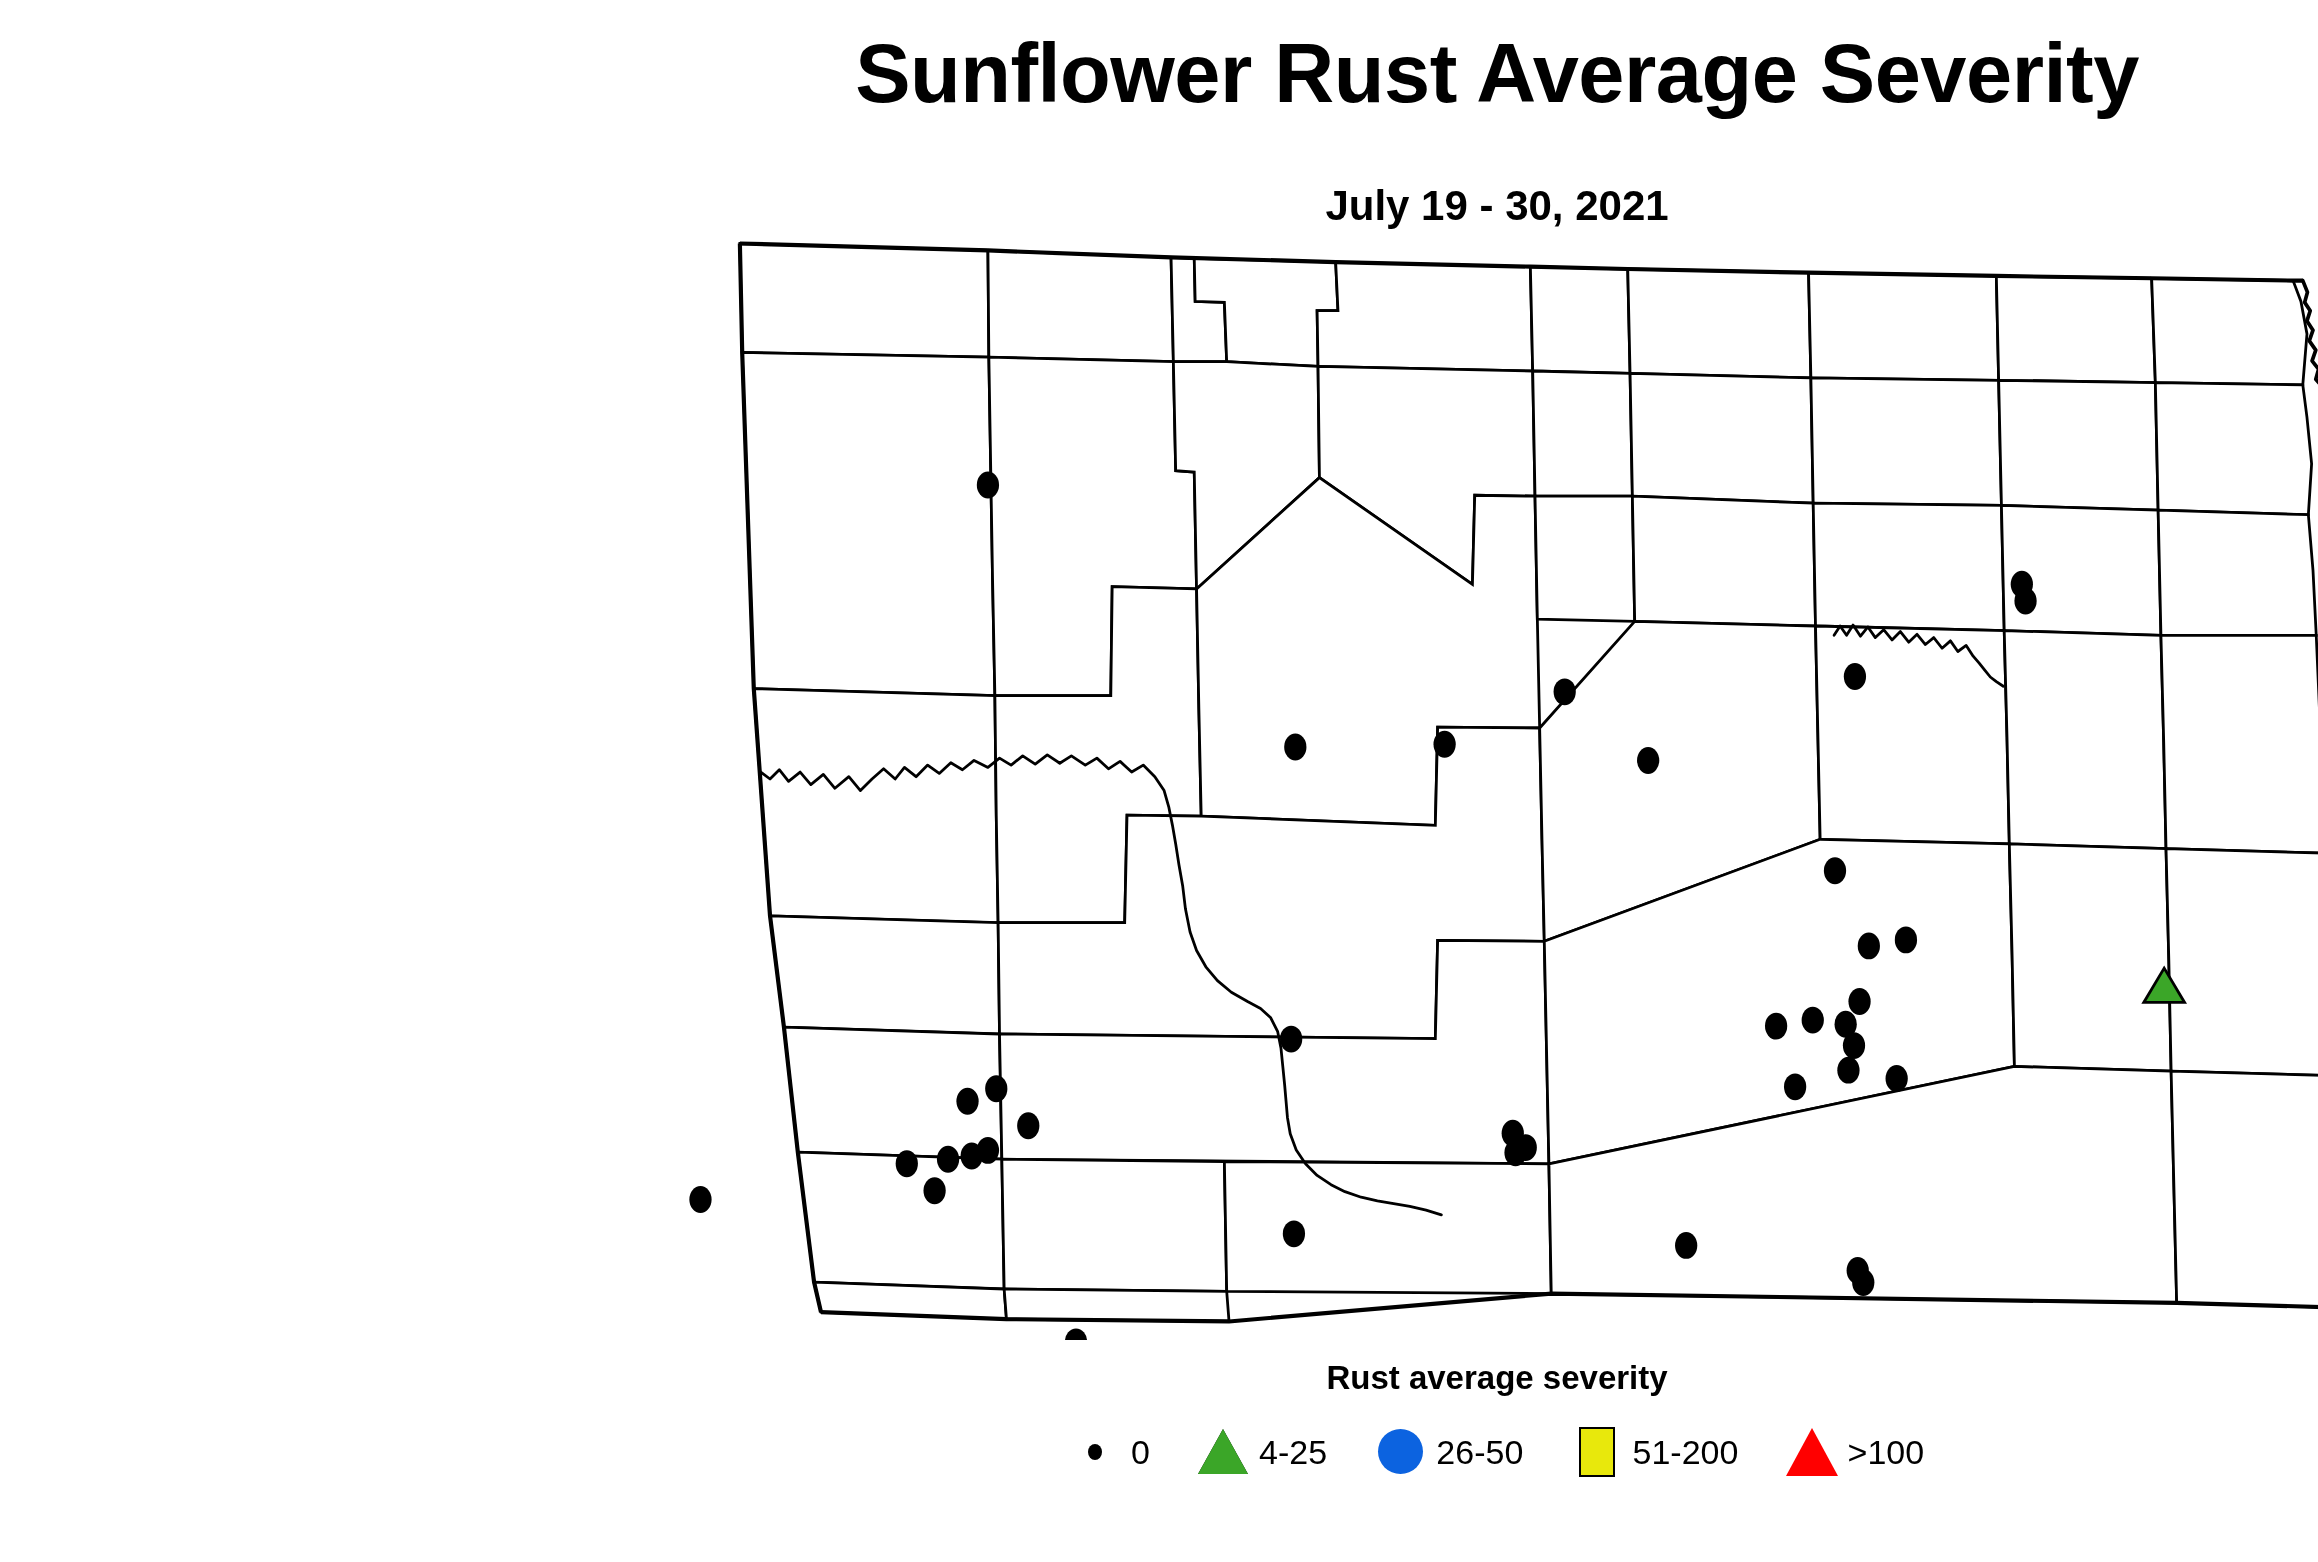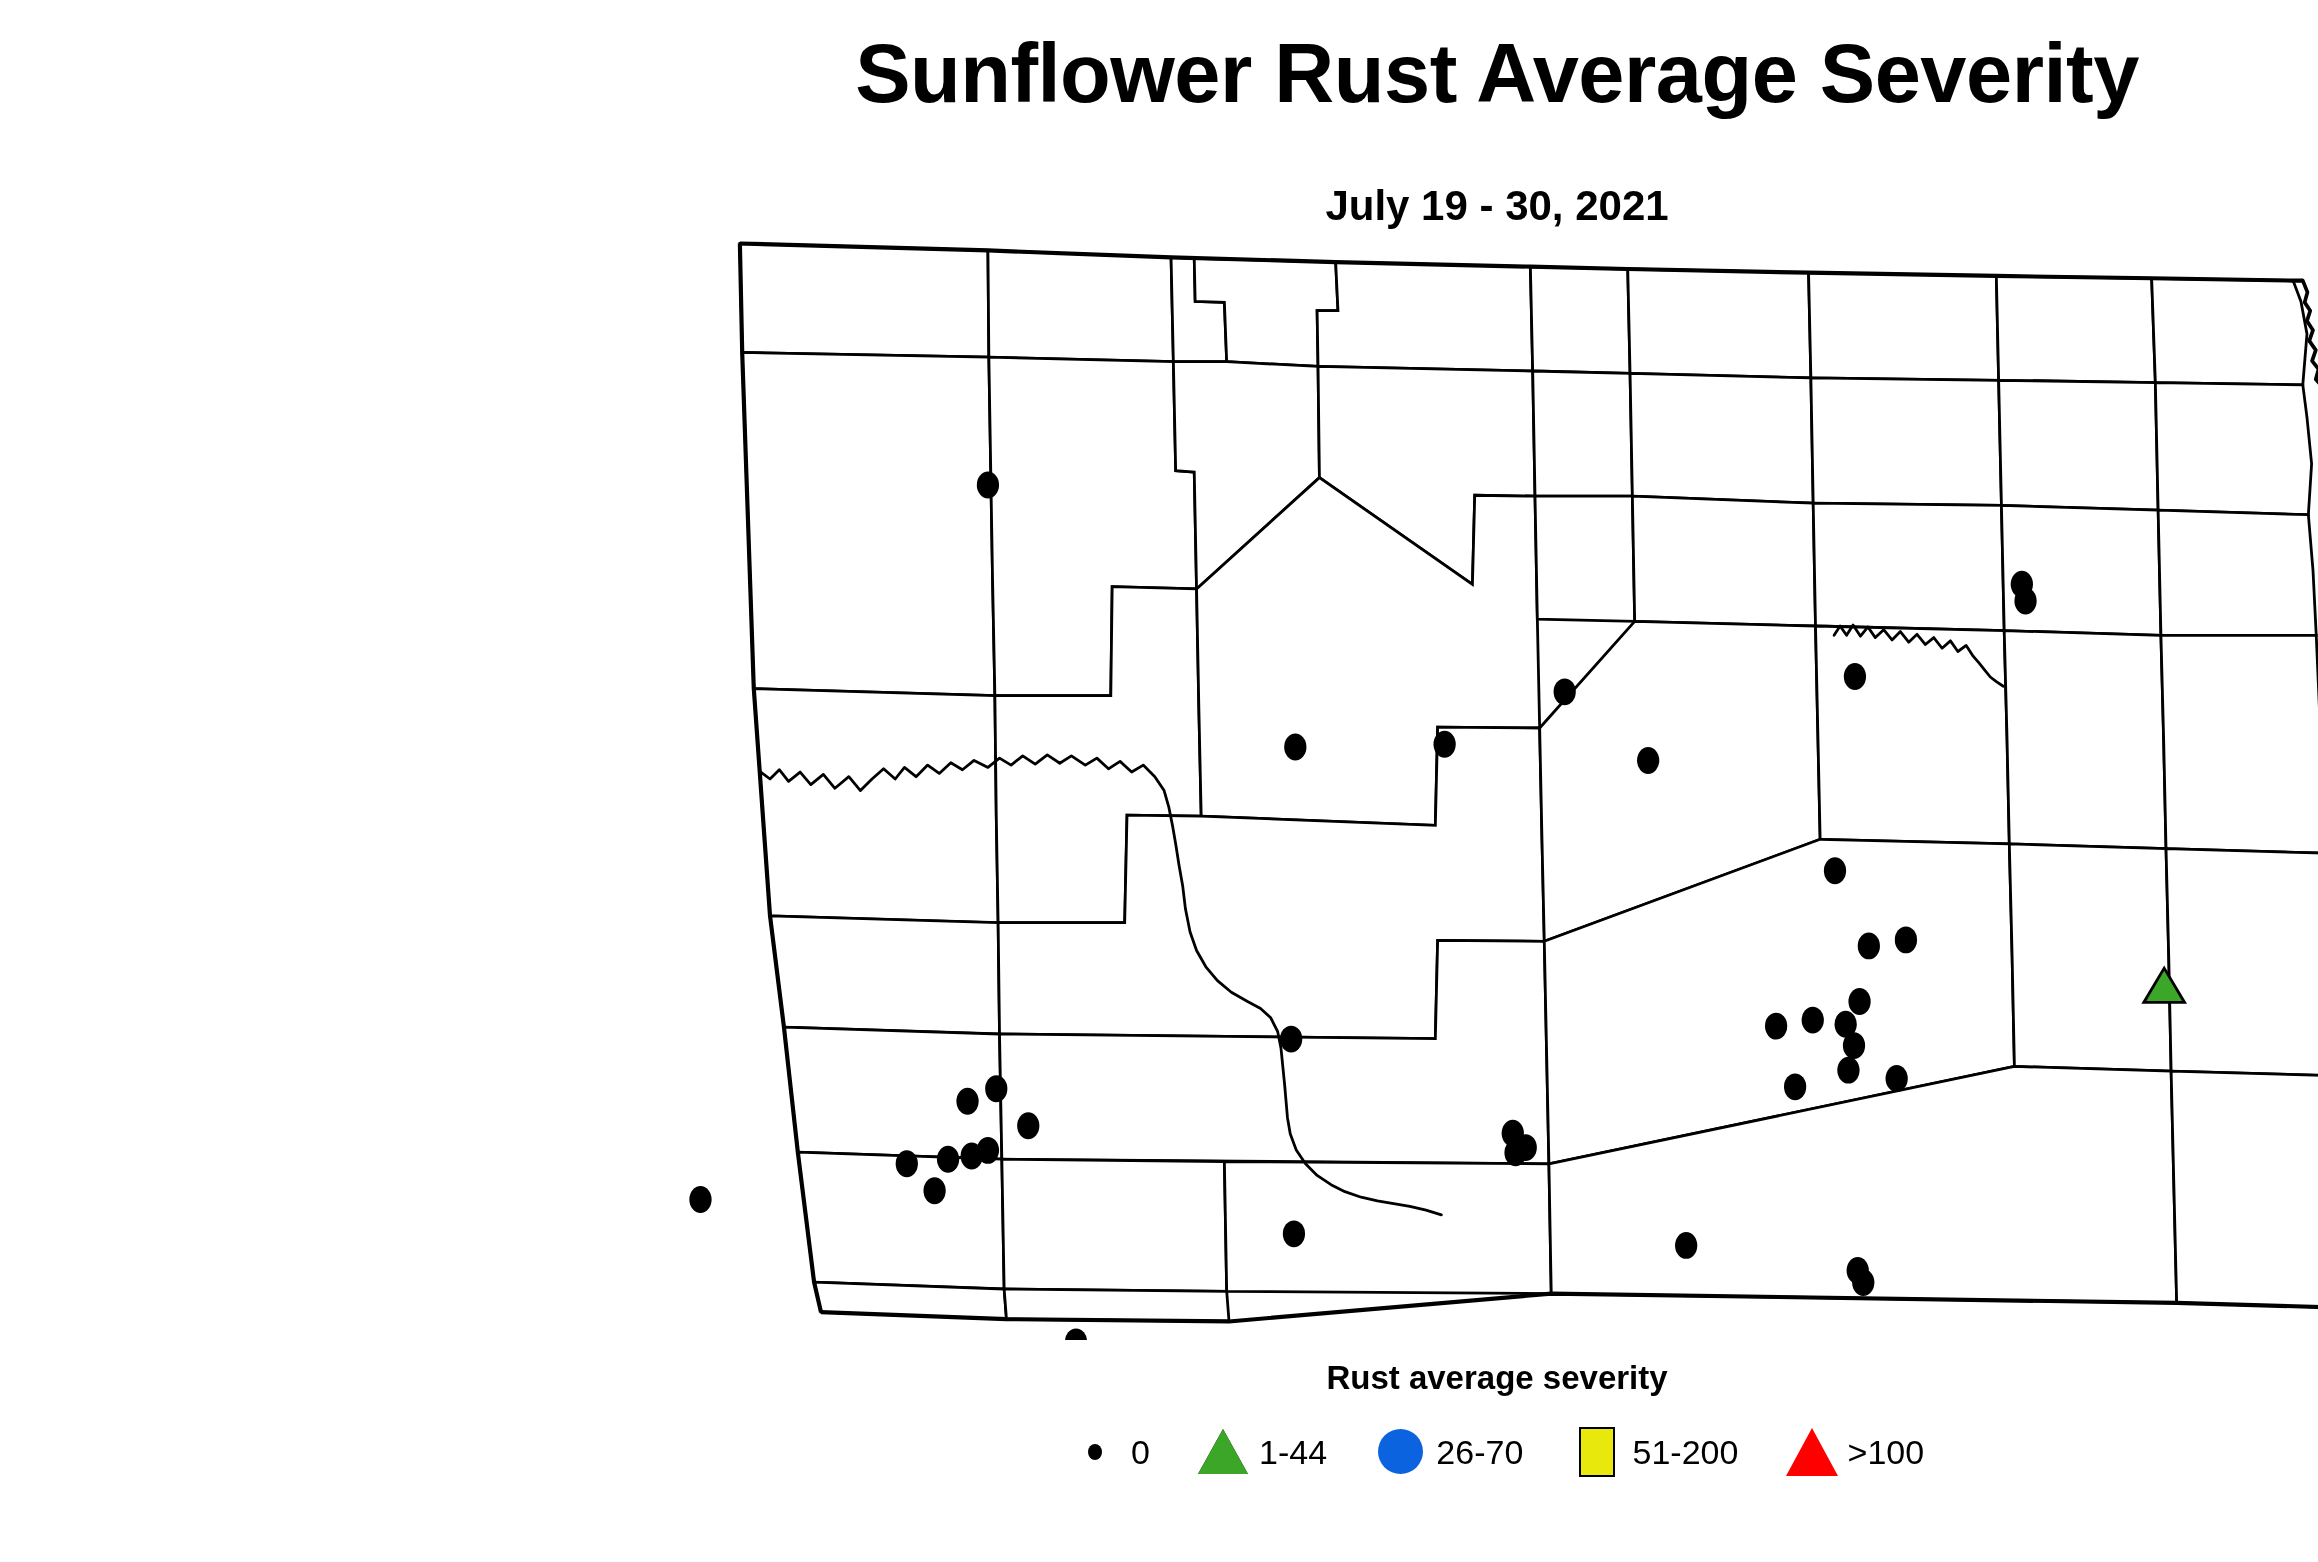--- a/index.html
+++ b/index.html
@@ -274,27 +274,27 @@
         <div class="legend-item">
           <div class="legend-sym">
             <div class="sym-dot"></div>
           </div>
           <div class="legend-label">0</div>
         </div>
         <div class="legend-item">
           <div class="legend-sym">
             <div class="sym-tri-green"></div>
           </div>
-          <div class="legend-label">1-44</div>
+          <div class="legend-label">4-25</div>
         </div>
         <div class="legend-item">
           <div class="legend-sym">
             <div class="sym-circ-blue"></div>
           </div>
-          <div class="legend-label">26-70</div>
+          <div class="legend-label">26-50</div>
         </div>
         <div class="legend-item">
           <div class="legend-sym">
             <div class="sym-sq-yellow"></div>
           </div>
           <div class="legend-label">51-200</div>
         </div>
         <div class="legend-item">
           <div class="legend-sym">
             <div class="sym-tri-red"></div>

